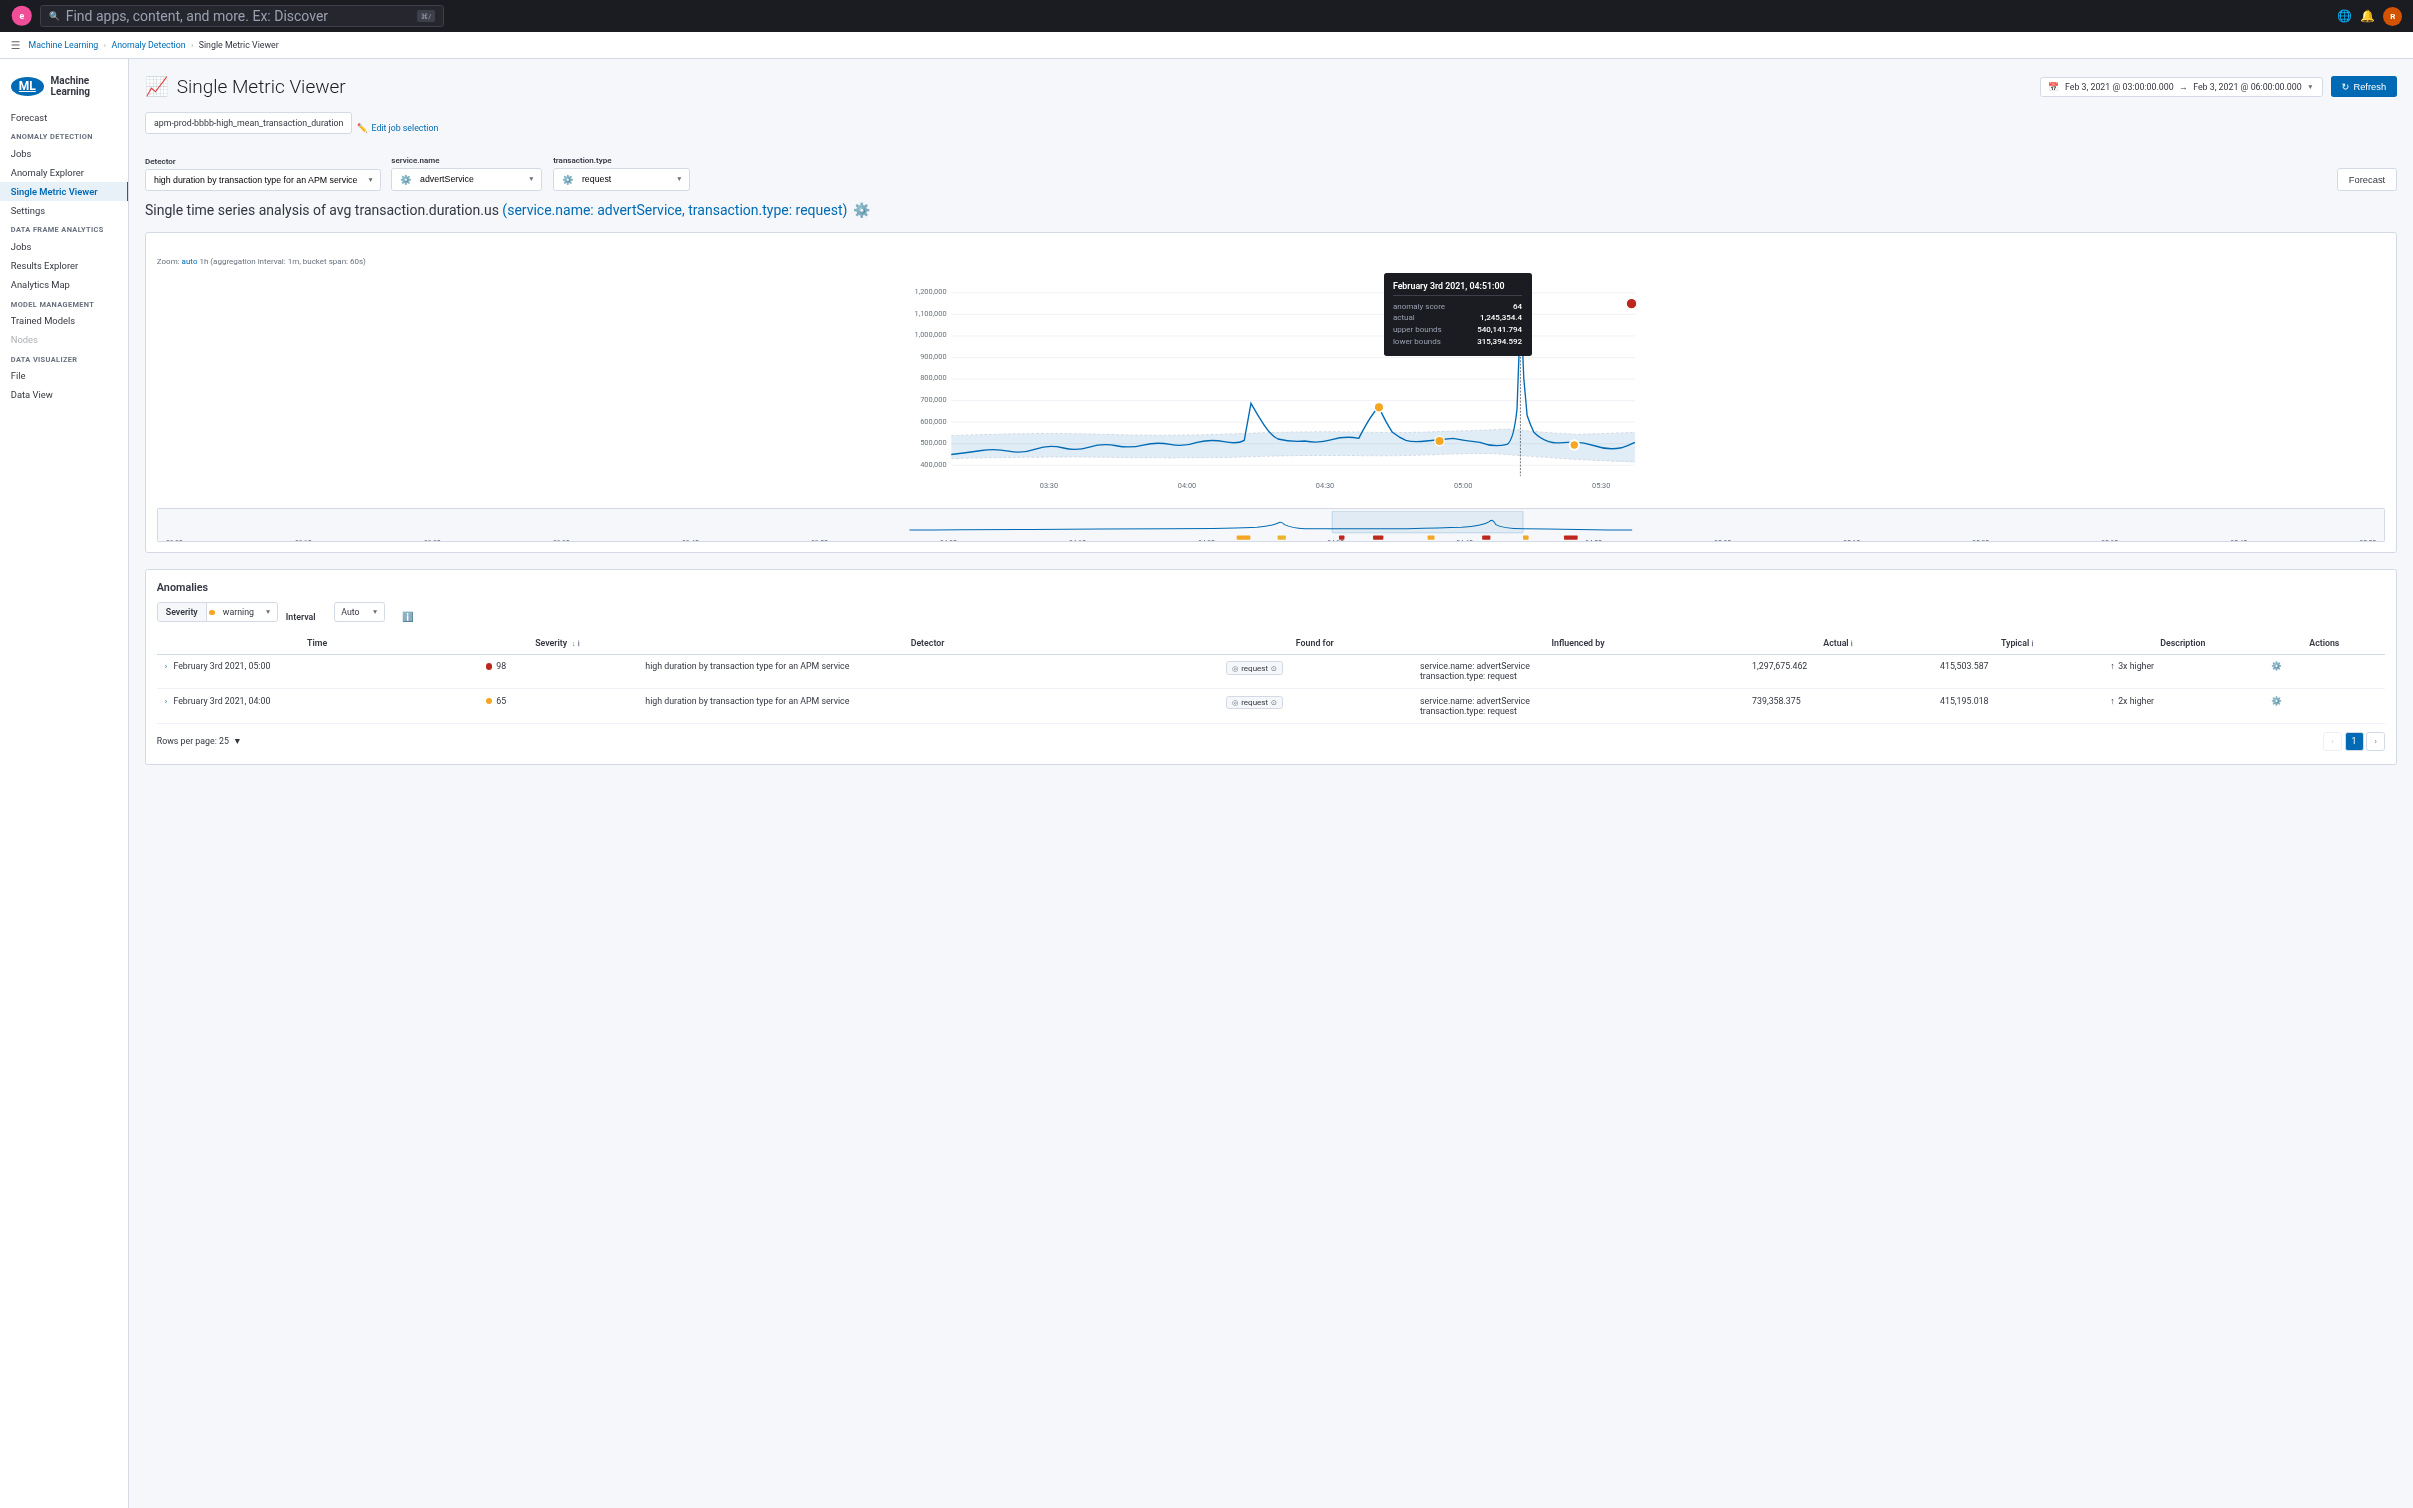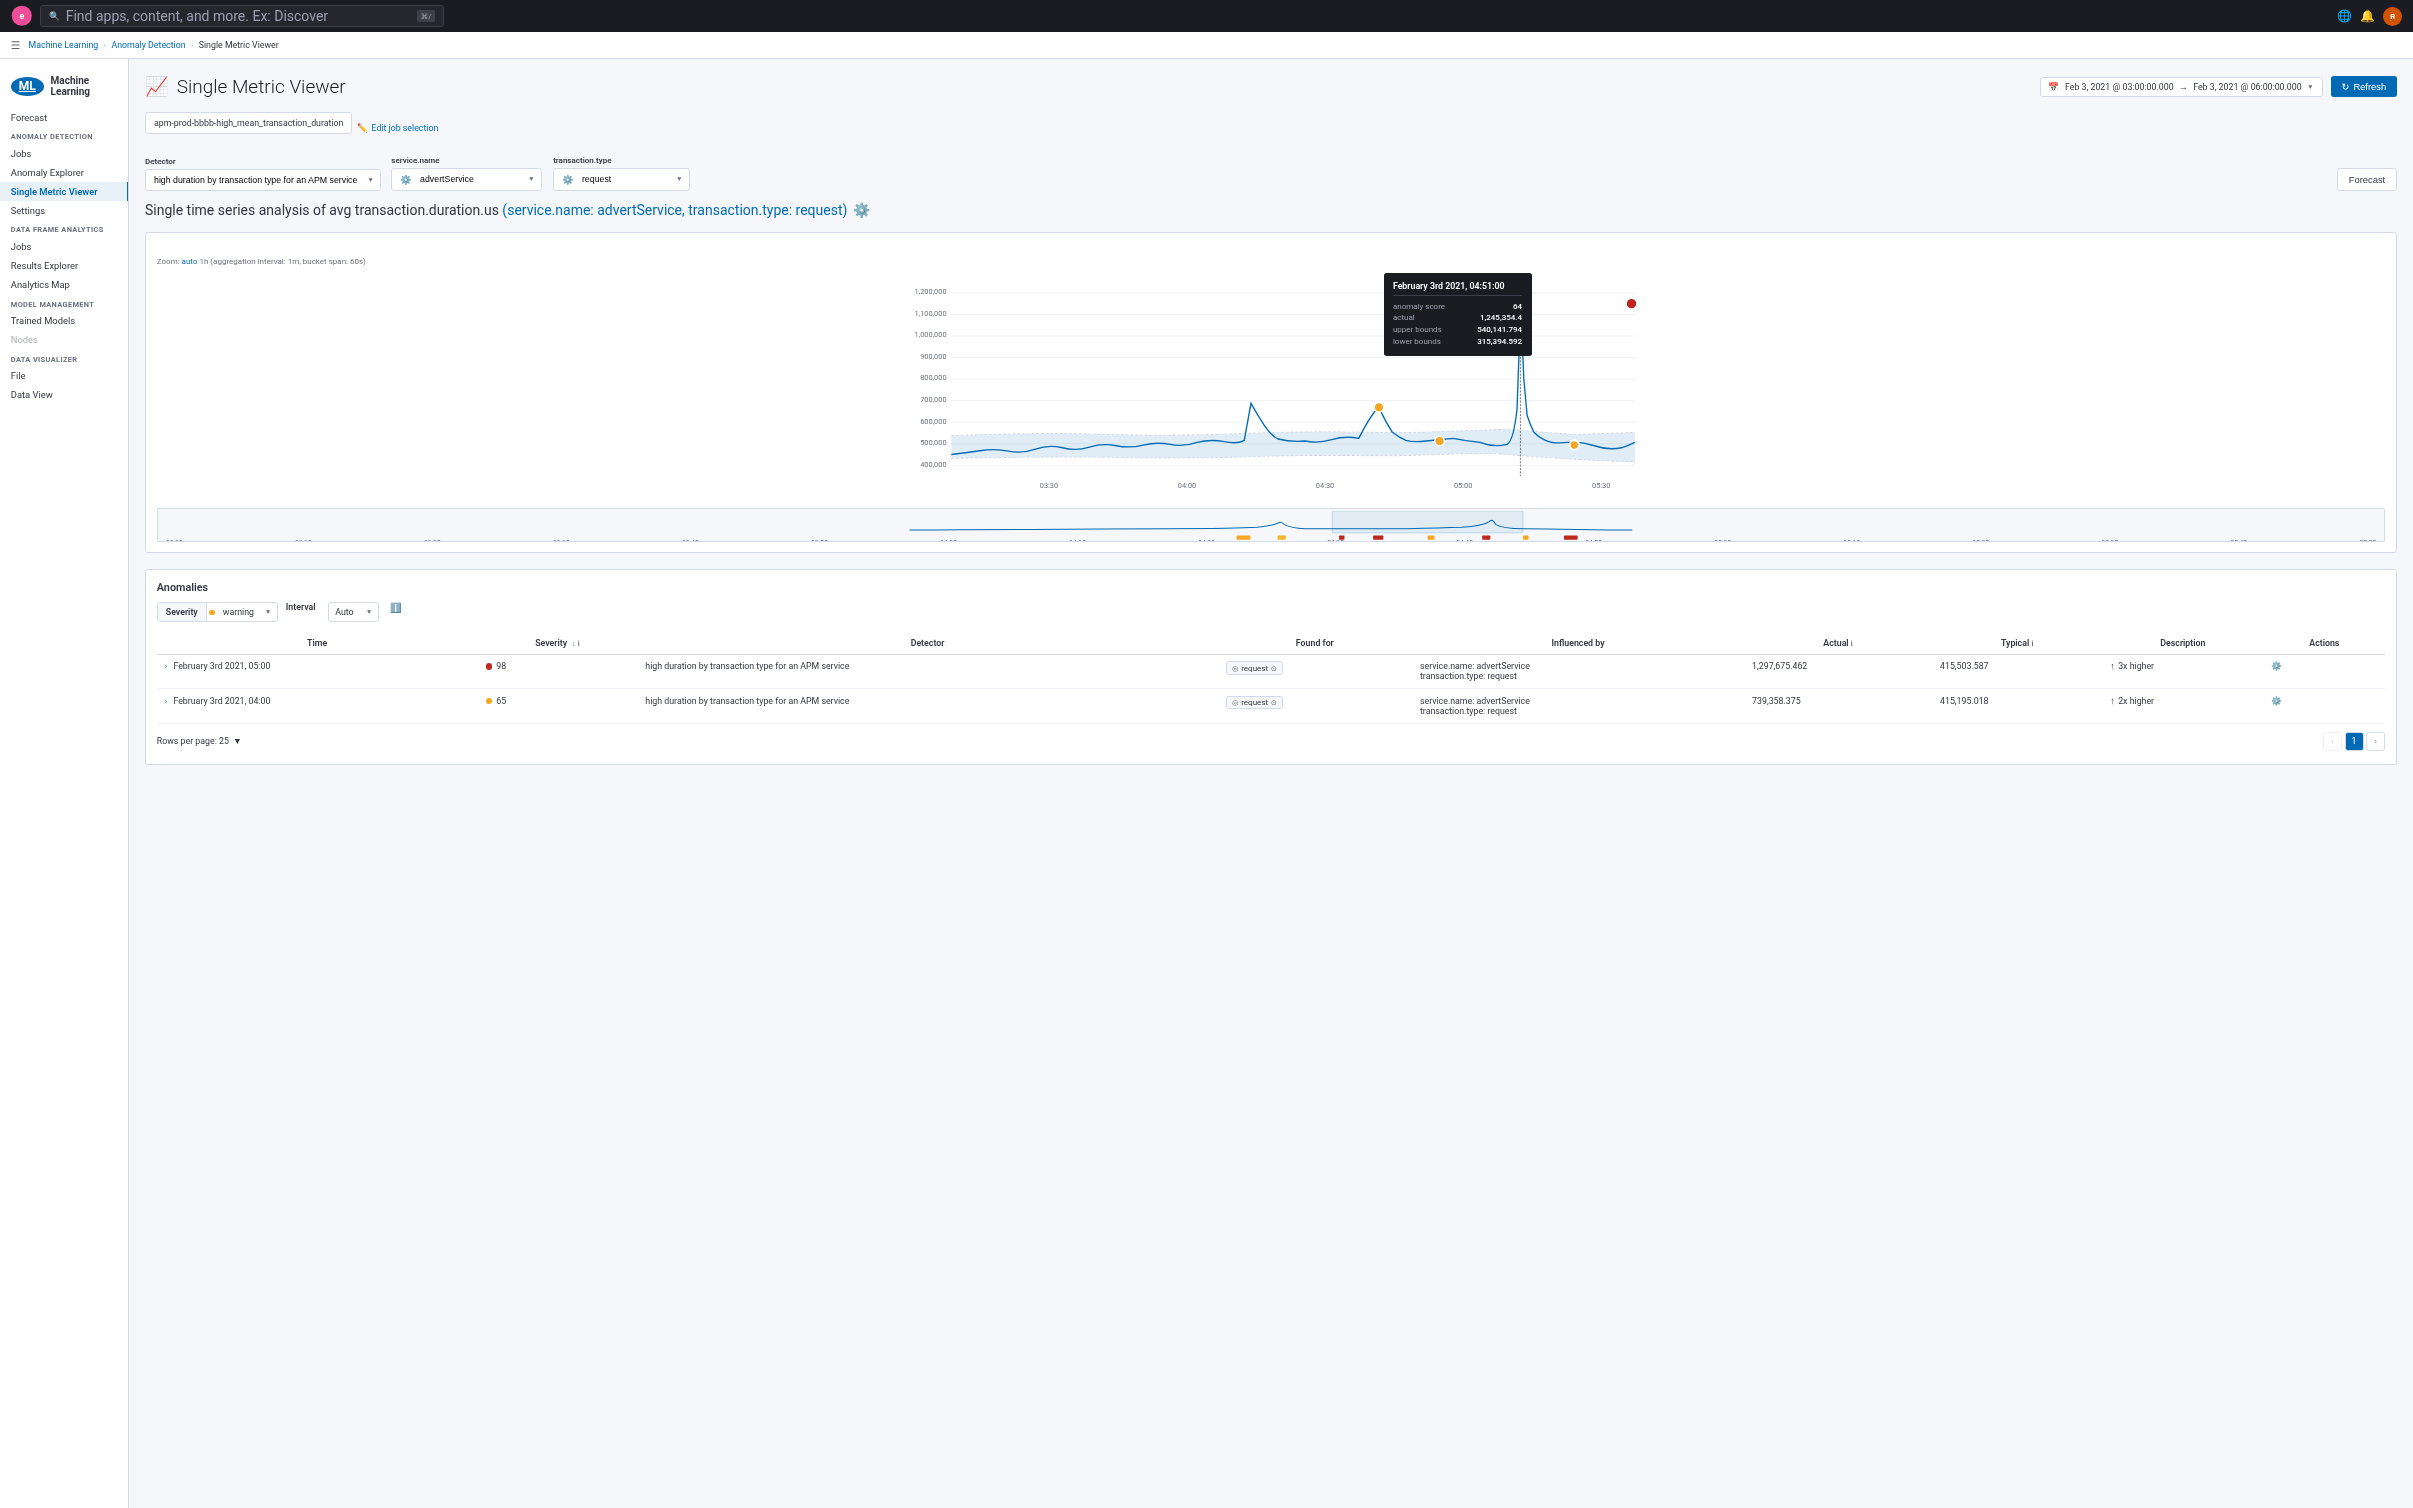--- a/index.html
+++ b/index.html
@@ -347,22 +347,22 @@
       border-right: 0.7px solid #d3dae6;
       padding: 4px 8px;
       font-size: 8.8px;
       font-weight: 600;
     }
     .severity-dot { display: inline-block; width: 5.4px; height: 5.4px; border-radius: 50%; background: #f5a623; margin: 0 2.7px; }
     .severity-value { padding: 4px 5.4px; font-size: 8.8px; }
     .severity-chevron { padding: 4px 5.4px; color: #69707d; font-size: 6.7px; cursor: pointer; }
     .interval-group {
       display: flex;
-      align-items: flex-start;
-      gap: 12px;
+      align-items: flex-end;
+      gap: 18px;
     }
     .interval-label { font-size: 8.8px; font-weight: 600; color: #343741; }
     .interval-select-wrapper {
       display: flex;
       align-items: center;
       border: 0.7px solid #d3dae6;
       border-radius: 2.7px;
       background: white;
     }
     .interval-value { padding: 4px 6.7px; font-size: 8.8px; }

